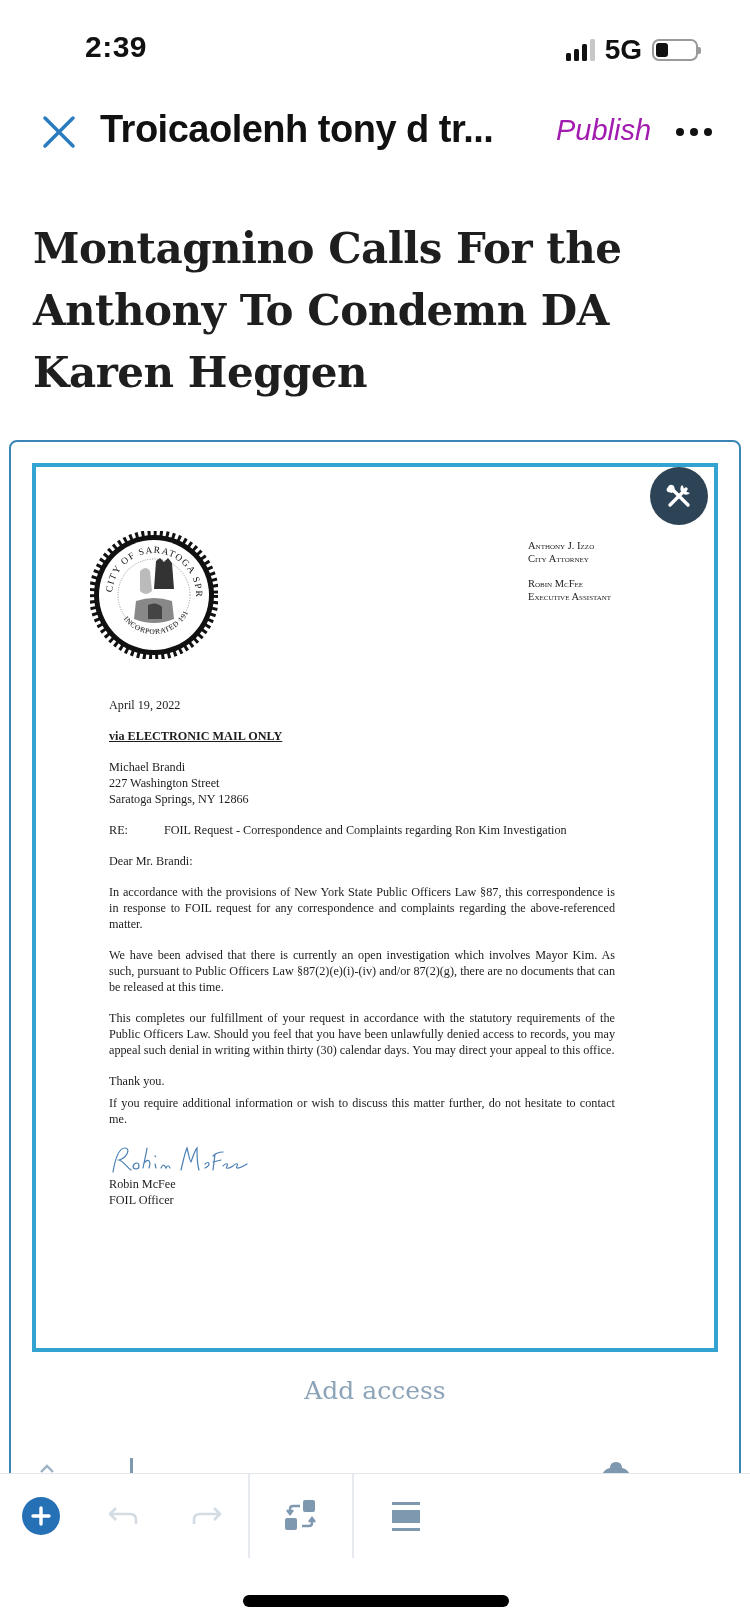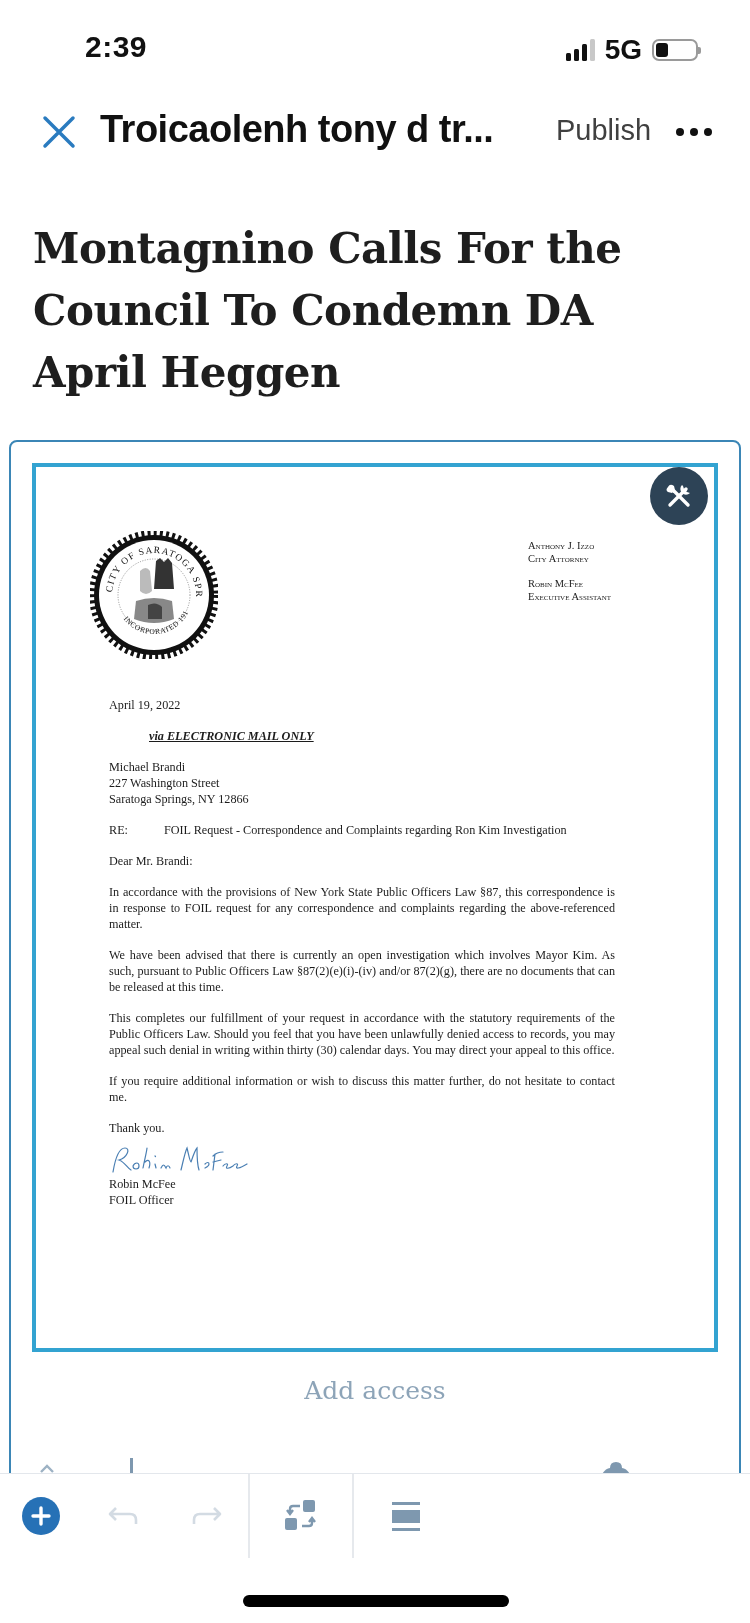--- a/index.html
+++ b/index.html
@@ -14,21 +14,21 @@
   .signal span.dim { background: #c8c8c8; }
   .net { font-size: 28px; font-weight: 700; }
   .battery { width: 46px; height: 22px; border: 2px solid #9a9a9a; border-radius: 7px; position: relative; padding: 2px; }
   .battery .lvl { width: 12px; height: 100%; background: #111; border-radius: 3px; }
   .battery::after { content: ""; position: absolute; right: -5px; top: 6px; width: 3px; height: 7px; background: #9a9a9a; border-radius: 0 2px 2px 0; }
 
   
   .nav { position: absolute; left: 0; top: 100px; width: 750px; height: 64px; }
   .close-btn { position: absolute; left: 40px; top: 13px; width: 38px; height: 38px; }
   .nav-title { position: absolute; left: 100px; top: 8px; font-size: 38px; font-weight: 700; letter-spacing: -0.5px; white-space: nowrap; }
-  .publish-btn { position: absolute; left: 556px; top: 14px; font-size: 29px; color: #404040; background: none; border: none; font-family: "Liberation Sans", sans-serif; }
+  .publish-btn { position: absolute; left: 556px; top: 14px; font-size: 29px; color: #a21caf; background: none; border: none; font-family: "Liberation Sans", sans-serif; font-style: italic; }
   .more-btn { position: absolute; left: 676px; top: 28px; display: flex; gap: 6px; }
   .more-btn span { width: 8px; height: 8px; border-radius: 50%; background: #111; }
 
   
   .post-title { position: absolute; left: 33px; top: 218px; width: 680px; font-family: "DejaVu Serif", serif; font-weight: 700; font-size: 42px; line-height: 62px; color: #1e1e1e; letter-spacing: -0.5px; }
 
   
   .block { position: absolute; left: 9px; top: 440px; width: 732px; height: 1100px; border: 2px solid #3b86b6; border-radius: 8px; }
   .image-frame { position: absolute; left: 32px; top: 463px; width: 686px; height: 889px; border: 4px solid #33a3d1; background: #fff; overflow: hidden; }
 
@@ -37,21 +37,21 @@
   .lh { position: absolute; left: 218px; top: 64px; width: 224px; text-align: center; font-weight: 700; }
   .lh .city { font-size: 19px; line-height: 22px; }
   .lh .sub { font-size: 12.5px; line-height: 16px; }
   .lh .rule { margin: 7px 12px 3px; border-top: 1.5px solid #222; }
   .lh .tel { font-size: 10.5px; line-height: 14px; }
   .lh-right { position: absolute; left: 492px; top: 72px; font-size: 10.5px; line-height: 13px; font-variant: small-caps; color: #222; }
   .lh-right .gap { height: 12px; }
 
   .letter { position: absolute; left: 73px; top: 230px; width: 506px; font-size: 12.2px; line-height: 16px; color: #1c1c1c; }
   .letter p { margin-bottom: 15px; text-align: justify; }
-  .letter .via { font-weight: 700; font-style: italic; text-decoration: underline; display: block; margin-left: 40px; }
+  .letter .via { font-weight: 700; text-decoration: underline; display: block; }
   .letter .email { color: #2a2ab8; font-style: italic; text-decoration: underline; display: block; }
   .letter .re { display: flex; gap: 36px; }
   .sig { height: 34px; position: relative; }
   .tools-btn { position: absolute; left: 614px; top: 0px; width: 58px; height: 58px; border-radius: 50%; background: #2d4356; display: flex; align-items: center; justify-content: center; }
 
   .caption { position: absolute; left: 0; top: 1376px; width: 750px; text-align: center; font-family: "DejaVu Serif", serif; font-size: 25px; color: #8da4b8; }
 
   .peek { position: absolute; top: 1458px; height: 16px; }
 
   
@@ -88,21 +88,21 @@
   </div>
   <div class="nav-title">Troicaolenh tony d tr...</div>
   <button class="publish-btn">Publish</button>
   <div class="more-btn">
     <span></span>
       <span></span>
       <span></span>
   </div>
 </div>
 
-<div class="post-title">Montagnino Calls For the Council To Condemn DA April Heggen</div>
+<div class="post-title">Montagnino Calls For the Anthony To Condemn DA Karen Heggen</div>
 
 <div class="block"></div>
 <div class="image-frame">
   <div class="doc">
     <svg class="seal" viewBox="0 0 128 128">
       <g fill="#111">
         <circle cx="64" cy="64" r="60"></circle>
       </g>
       <g stroke="#111" stroke-width="6" stroke-dasharray="3 3.2" fill="none">
         <circle cx="64" cy="64" r="62"></circle>
@@ -141,22 +141,22 @@
         <span style="display:block">Saratoga Springs, NY 12866</span>
       </p>
       <p class="re" style="text-align:left">
         <span>RE:</span>
         <span>FOIL Request  - Correspondence and Complaints regarding Ron Kim Investigation</span>
       </p>
       <p>Dear Mr. Brandi:</p>
       <p>In accordance with the provisions of New York State Public Officers Law §87, this correspondence is in response to FOIL request for any correspondence and complaints regarding the above-referenced matter.</p>
       <p>We have been advised that there is currently an open investigation which involves Mayor Kim.  As such, pursuant to Public Officers Law §87(2)(e)(i)-(iv) and/or 87(2)(g), there are no documents that can be released at this time.</p>
       <p>This completes our fulfillment of your request in accordance with the statutory requirements of the Public Officers Law.  Should you feel that you have been unlawfully denied access to records, you may appeal such denial in writing within thirty (30) calendar days.  You may direct your appeal to this office.</p>
+      <p style="margin-bottom:6px">Thank you.</p>
       <p>If you require additional information or wish to discuss this matter further, do not hesitate to contact me.</p>
-      <p style="margin-bottom:6px">Thank you.</p>
       <div class="sig">
         <svg width="140" height="34" viewBox="0 0 140 34">
           <path d="M4 30 C6 18 10 6 16 6 C22 6 18 16 10 18 C16 20 18 26 22 28 M24 24 c2 -4 6 -4 6 0 c0 4 -6 4 -6 0 M34 26 c2 -10 4 -18 4 -20 M36 20 c4 -4 6 0 4 6 M46 22 l1 4 M46 14 l0.5 0.5 M52 26 c2 -4 3 -4 5 0 c1 -3 3 -3 4 0 M72 28 c2 -8 4 -18 6 -22 c2 8 3 14 4 14 c2 -6 4 -12 6 -14 c0 8 0 16 2 22 M96 22 c2 -2 4 -2 4 0 c0 2 -4 4 -4 4 M104 14 c4 -4 10 -4 10 -4 M106 12 l-2 16 M104 20 l8 -2 M114 24 c2 -3 6 -3 4 0 c-2 3 2 3 6 0 M124 24 c2 -3 6 -3 4 0 c-2 3 2 3 10 -2" stroke="#4a7fb3" stroke-width="1.2" fill="none" stroke-linecap="round"></path>
         </svg>
       </div>
       <div>Robin McFee</div>
       <div>FOIL Officer</div>
     </div>
 
     <div class="tools-btn">

